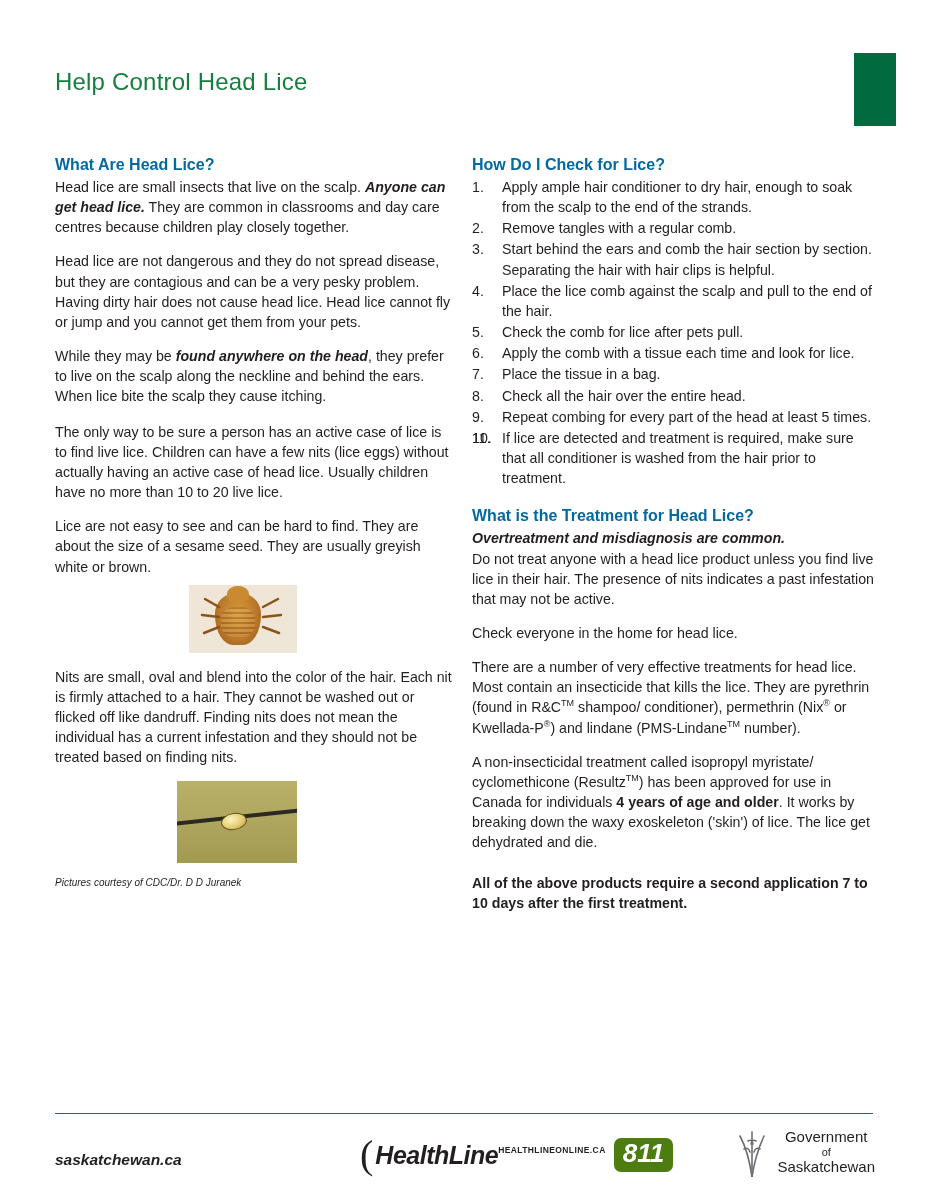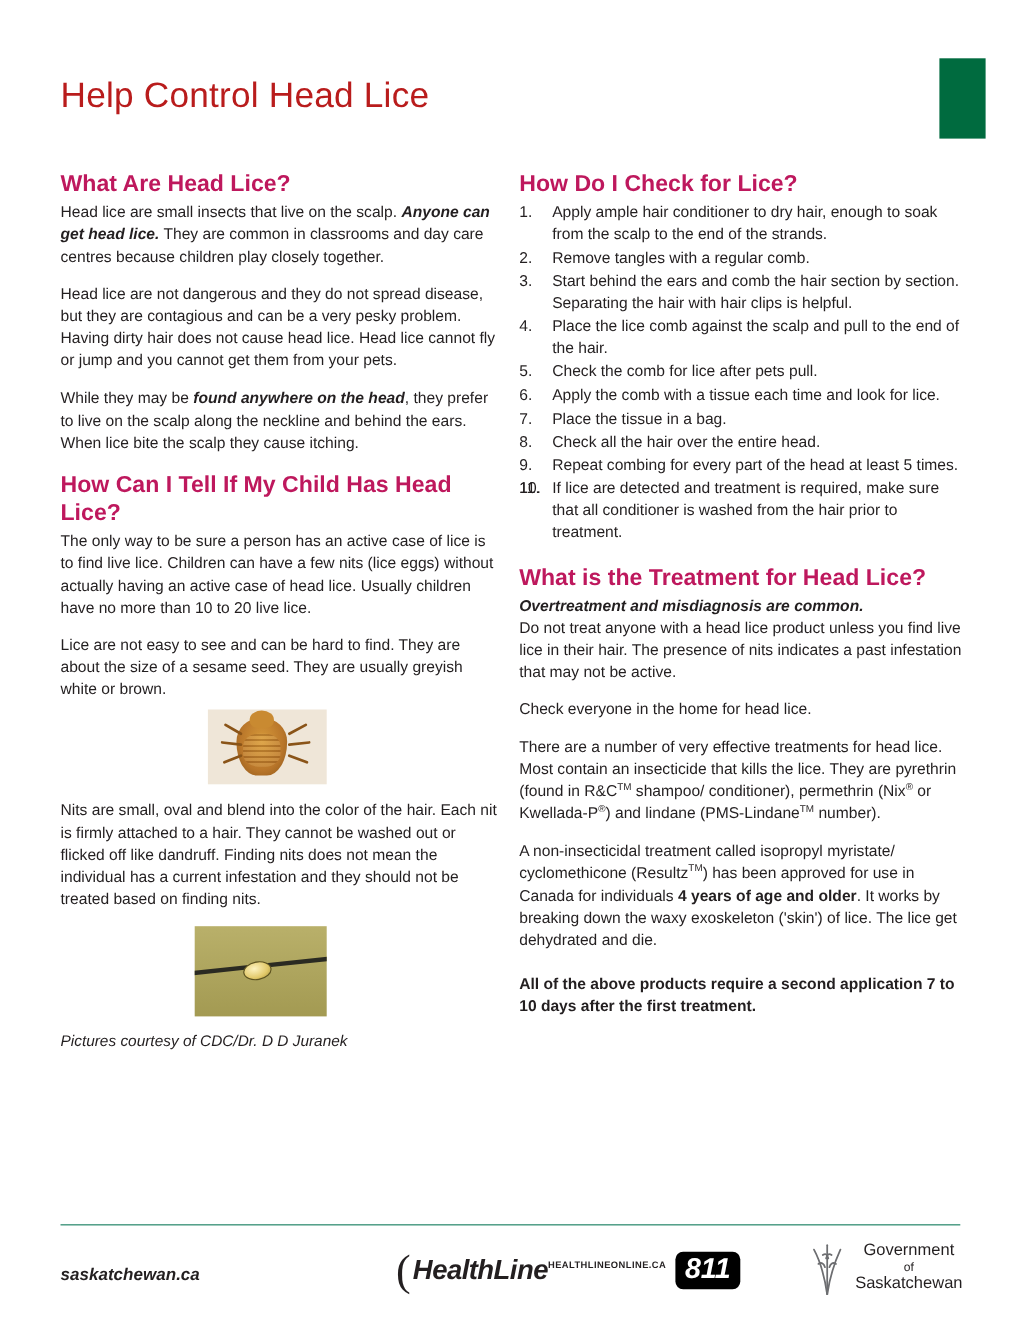--- a/index.html
+++ b/index.html
@@ -26,42 +26,42 @@
     top: 53px;
     right: 31px;
     width: 42px;
     height: 73px;
     background: #006b3f;
   }
   .title {
     position: absolute;
     top: 68px;
     left: 55px;
-    font-size: 32px;
-    color: #b91c1c;
+    font-size: 24px;
+    color: #15803d;
     font-weight: normal;
     letter-spacing: 0.2px;
     margin: 0;
   }
   .columns {
     position: absolute;
     top: 155px;
     left: 55px;
     width: 820px;
     display: flex;
     gap: 18px;
   }
   .col-left { width: 400px; }
   .col-right { width: 404px; }
   h2 {
-    font-size: 21px;
+    font-size: 16px;
     font-weight: bold;
     margin: 0 0 2px 0;
     line-height: 1.25;
-    color: #be185d;
+    color: #0369a1;
   }
   .sec { margin-bottom: 15px; }
   p {
     font-size: 14.2px;
     line-height: 1.42;
     margin: 0 0 14px 0;
   }
   p.tight { margin-bottom: 0; }
   .bi { font-weight: bold; font-style: italic; }
   .b { font-weight: bold; }
@@ -149,21 +149,21 @@
     left: 44px;
     top: 32px;
     width: 24px;
     height: 15px;
     background: radial-gradient(ellipse at 40% 35%, #fdf3c0 0%, #e2c96a 60%, #9d8a32 100%);
     border-radius: 50%;
     transform: rotate(-10deg);
     border: 1px solid #5d5320;
   }
   .credit {
-    font-size: 14px;
+    font-size: 10px;
     font-style: italic;
     margin-top: 10px;
   }
   .footer-rule {
     position: absolute;
     left: 55px;
     top: 1113px;
     width: 818px;
     height: 1px;
     background: #0f7a5a;
@@ -210,21 +210,21 @@
     letter-spacing: -0.5px;
   }
   .hl-sub {
     font-size: 8.5px;
     font-weight: bold;
     letter-spacing: 0.4px;
     margin-top: 2px;
   }
   .hl-811 {
     margin-left: 8px;
-    background: #000000;
+    background: #4d7c0f;
     color: #ffffff;
     font-size: 26px;
     font-weight: bold;
     font-style: italic;
     padding: 2px 9px 4px 9px;
     border-radius: 7px;
     line-height: 1.05;
   }
   .govlogo {
     position: absolute;
@@ -261,21 +261,20 @@
     <div class="col-left">
 
       <div class="sec">
         <h2>What Are Head Lice?</h2>
         <p><span>Head lice are small insects that live on the scalp. </span><span class="bi">Anyone can get head lice.</span><span>  They are common in classrooms and day care centres because children play closely together.</span></p>
         <p>Head lice are not dangerous and they do not spread disease, but they are contagious and can be a very pesky problem.  Having dirty hair does not cause head lice.  Head lice cannot fly or jump and you cannot get them from your pets.</p>
         <p><span>While they may be </span><span class="bi">found anywhere on the head</span><span>, they prefer to live on the scalp along the neckline and behind the ears.  When lice bite the scalp they cause itching.</span></p>
       </div>
 
       <div class="sec">
-        <h2>How Can I Tell If My Child Has Head Lice?</h2>
         <p>The only way to be sure a person has an active case of lice is to find live lice.  Children can have a few nits (lice eggs) without actually having an active case of head lice.  Usually children have no more than 10 to 20 live lice.</p>
         <p class="tight">Lice are not easy to see and can be hard to find.  They are about the size of a sesame seed.  They are usually greyish white or brown.</p>
 
         <div class="photo1">
           <div class="louse"></div>
           <svg class="legs" viewBox="0 0 108 68">
             <g stroke="#8a5418" stroke-width="2.5" fill="none" stroke-linecap="round">
               <path d="M30 22 L16 14"></path>
                 <path d="M30 32 L13 30"></path>
                 <path d="M30 42 L15 48"></path>

